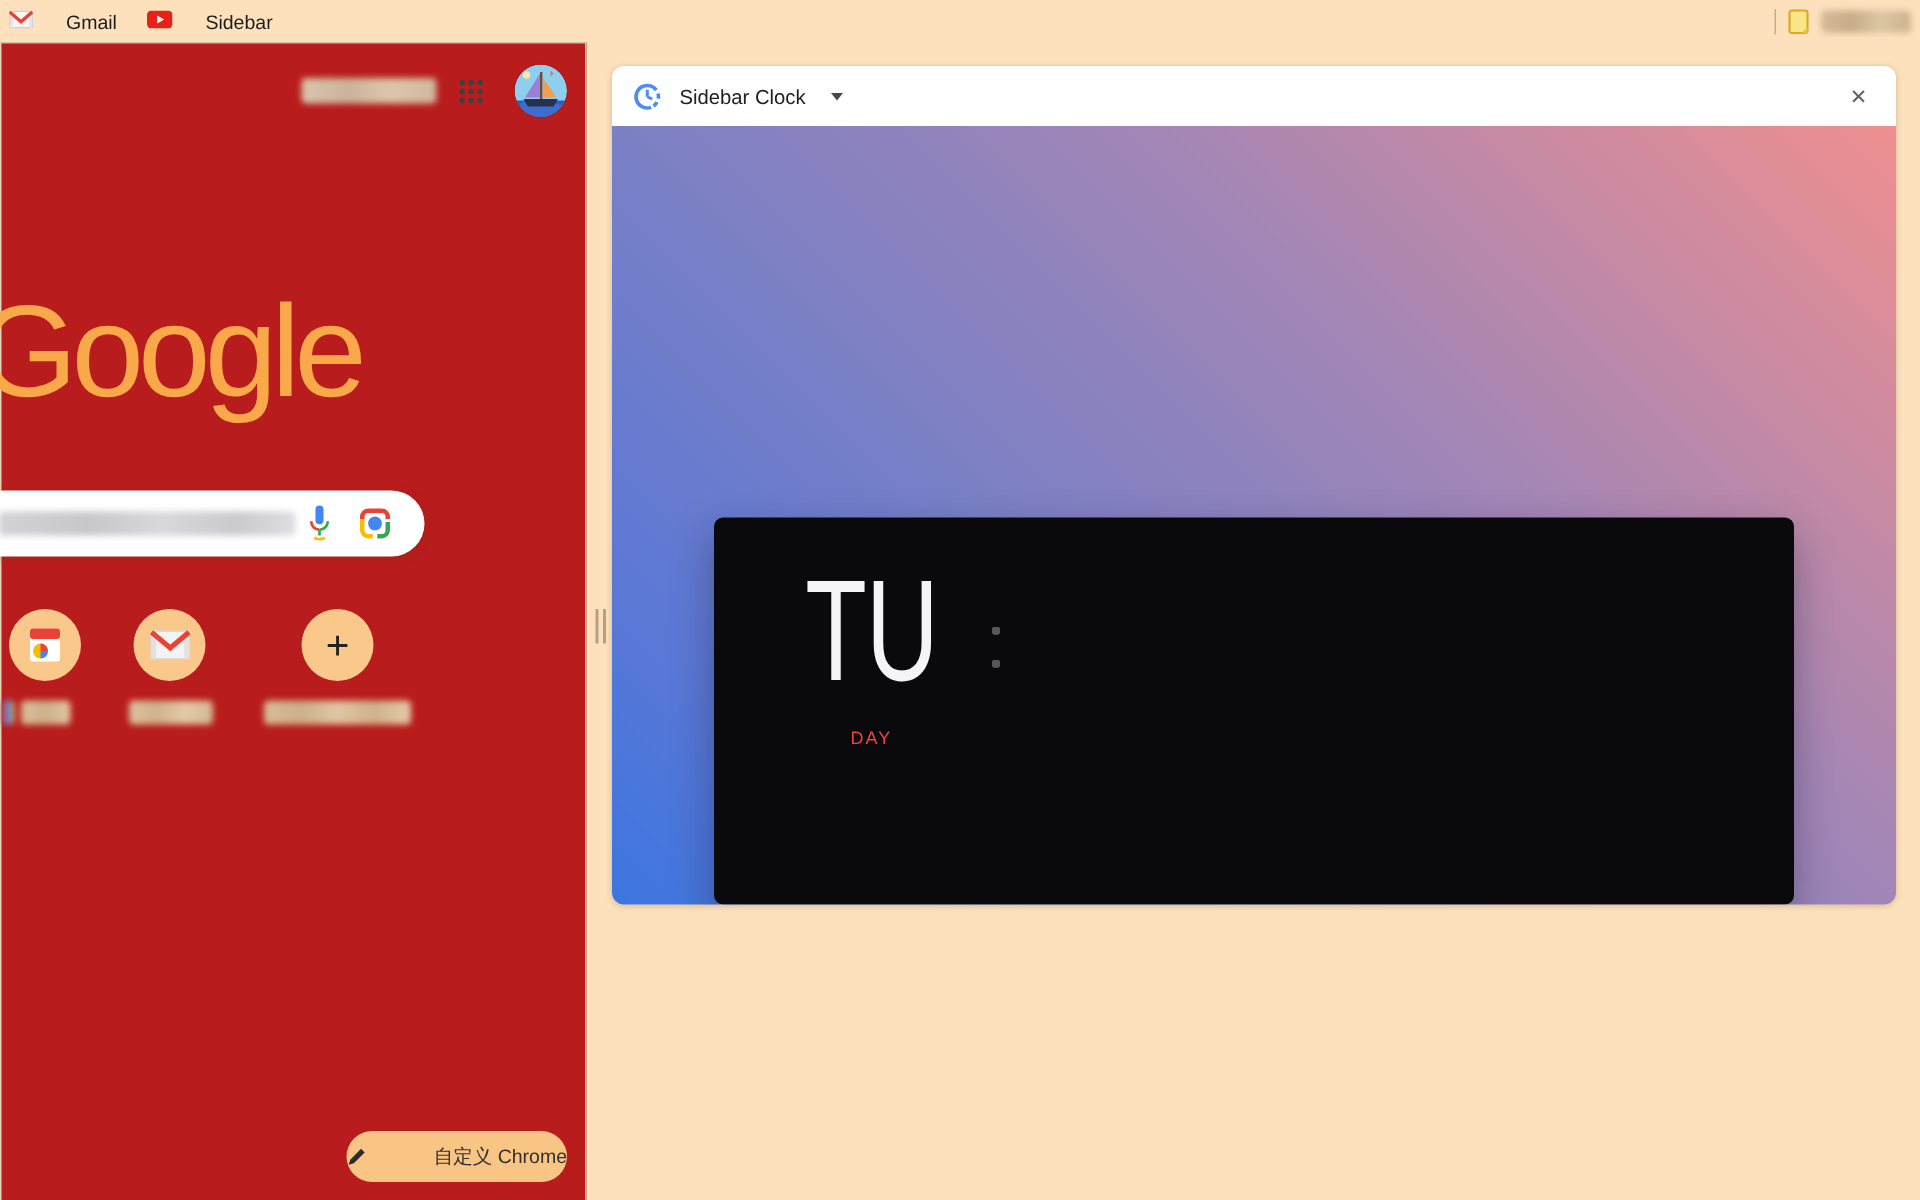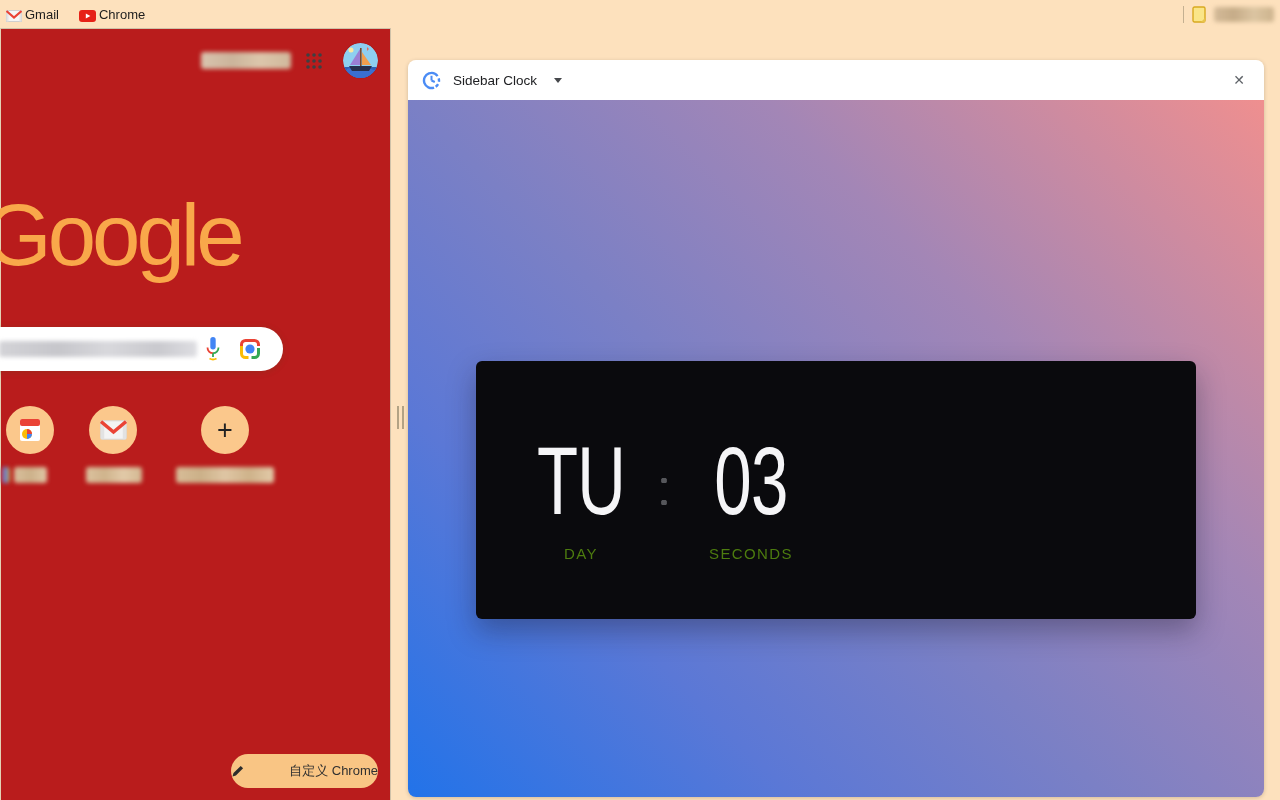--- a/index.html
+++ b/index.html
@@ -6,21 +6,21 @@
   html,body { width:1280px; height:800px; overflow:hidden; }
   body {
     background:#fde1bd;
     font-family:"Liberation Sans", sans-serif;
     position:relative;
   }
 
   
   .bookmarks-bar { position:absolute; top:0; left:0; width:1280px; height:28px;
     display:flex; align-items:center; padding:0 6px; }
-  .bm-item { display:flex; align-items:flex-end; gap:3px; margin-right:20px;
+  .bm-item { display:flex; align-items:flex-start; gap:22px; margin-right:20px;
     font-size:13px; color:#1d1d1d; cursor:pointer; }
   .bm-right { margin-left:auto; display:flex; align-items:center; gap:8px; }
   .bm-divider { width:1px; height:17px; background:#c4b091; }
 
   
   .redact { filter:blur(2px); border-radius:3px; }
   .redact-grey { background:linear-gradient(90deg,#d3d3d7 0%,#c6c6cb 30%,#d8d8dc 55%,#c9c9ce 80%,#dedee2 100%); }
 
   
   .left-panel { position:absolute; left:0; top:28px; width:391px; height:772px;
@@ -61,42 +61,42 @@
   .customize-btn { position:absolute; left:230px; top:725px; width:147px; height:34px;
     border-radius:17px; background:#f9c584; display:flex; align-items:center;
     justify-content:space-between; gap:9px; font-size:13px; color:#303030; cursor:pointer; }
 
   
   .resize-handle { position:absolute; left:397px; top:406px; width:8px; height:23px;
     display:flex; gap:3px; cursor:col-resize; }
   .resize-handle span { width:2px; height:23px; background:#b3a284; }
 
   
-  .sidebar { position:absolute; left:408px; top:44px; width:856px; height:737px;
-    border-radius:8px; overflow:hidden; box-shadow:0 1px 4px rgba(0,0,0,.18);margin-top:16px; }
+  .sidebar { position:absolute; left:408px; top:44px; width:856px; height:559px;
+    border-radius:8px; overflow:hidden; box-shadow:0 1px 4px rgba(0,0,0,.18); }
   .sidebar-header { height:40px; background:#ffffff; display:flex; align-items:center;
     padding:0 14px; position:relative; }
   .sb-title { margin-left:12px; font-size:13.5px; color:#202124; }
   .caret-down { margin-left:17px; width:0; height:0; border-left:4.5px solid transparent;
     border-right:4.5px solid transparent; border-top:5.5px solid #46484c; cursor:pointer; }
   .close-btn { position:absolute; right:14px; top:50%; transform:translateY(-50%);
     width:22px; height:22px; display:flex; align-items:center; justify-content:center;
     font-size:14px; color:#5f6368; cursor:pointer; }
 
   .sidebar-body { height:697px; position:relative;
     background:linear-gradient(45deg,#2273e9 0%,#5b78d6 25%,#7b80c5 45%,#a386b6 68%,#ef8f8f 100%); }
 
   
   .clock-card { position:absolute; left:68px; top:261px; width:720px; height:258px;
     background:#0a0a0d; border-radius:6px; box-shadow:0 12px 28px rgba(20,20,40,.35); }
-  .clock-row { display:flex; padding:72px 20px 0 20px; }
+  .clock-row { display:flex; padding:28px 20px 0 20px; }
   .clock-unit { width:170px; text-align:center; }
   .unit-value { font-size:96px; line-height:1; color:#f5f5f7; font-weight:400;
     transform:scaleX(0.70); transform-origin:50% 0; white-space:nowrap; letter-spacing:-1px; }
-  .unit-label { margin-top:16px; font-size:15px; letter-spacing:1.4px; color:#4d7c0f; }
+  .unit-label { margin-top:16px; font-size:12px; letter-spacing:1.4px; color:#ef4444; }
   .colon { width:0; display:flex; flex-direction:column; align-items:center;
     gap:17px; margin-top:45px; transform:translateX(-2.5px); }
   .colon i { width:5px; height:5px; background:#56575b; border-radius:1.5px; }
 
   svg { display:block; }
 </style>
 </head>
 <body>
 
 <div class="bookmarks-bar">
@@ -111,21 +111,21 @@
     </span>
     <span>Gmail</span>
   </div>
   <div class="bm-item">
     <span>
       <svg width="17" height="12" viewBox="0 0 17 12">
         <rect x="0" y="0" width="17" height="12" rx="3" fill="#e62117"></rect>
         <path d="M6.8 3.4 L11.4 6 L6.8 8.6 Z" fill="#ffffff"></path>
       </svg>
     </span>
-    <span>Chrome</span>
+    <span>Sidebar</span>
   </div>
   <div class="bm-right">
     <div class="bm-divider"></div>
     <span>
       <svg width="14" height="17" viewBox="0 0 14 17">
         <rect x="1" y="1" width="12" height="15" rx="1.5" fill="#fae588" stroke="#d8a91f" stroke-width="1.4"></rect>
         <path d="M9 16 L13 12 L13 16 Z" fill="#e8c34a"></path>
       </svg>
     </span>
     <div class="redact" style="width:60px;height:15px;background:linear-gradient(90deg,#d4ba98,#c6ac88,#dcc5a2,#cdb38e);"></div>
@@ -265,21 +265,17 @@
             <i></i>
             <i></i>
           </div>
 
 
         <div class="colon">
             <i></i>
             <i></i>
           </div>
 
-        <div class="clock-unit">
-          <div class="unit-value">03</div>
-          <div class="unit-label">SECONDS</div>
-        </div>
 
       </div>
     </div>
   </div>
 </div>
 
 </body></html>

